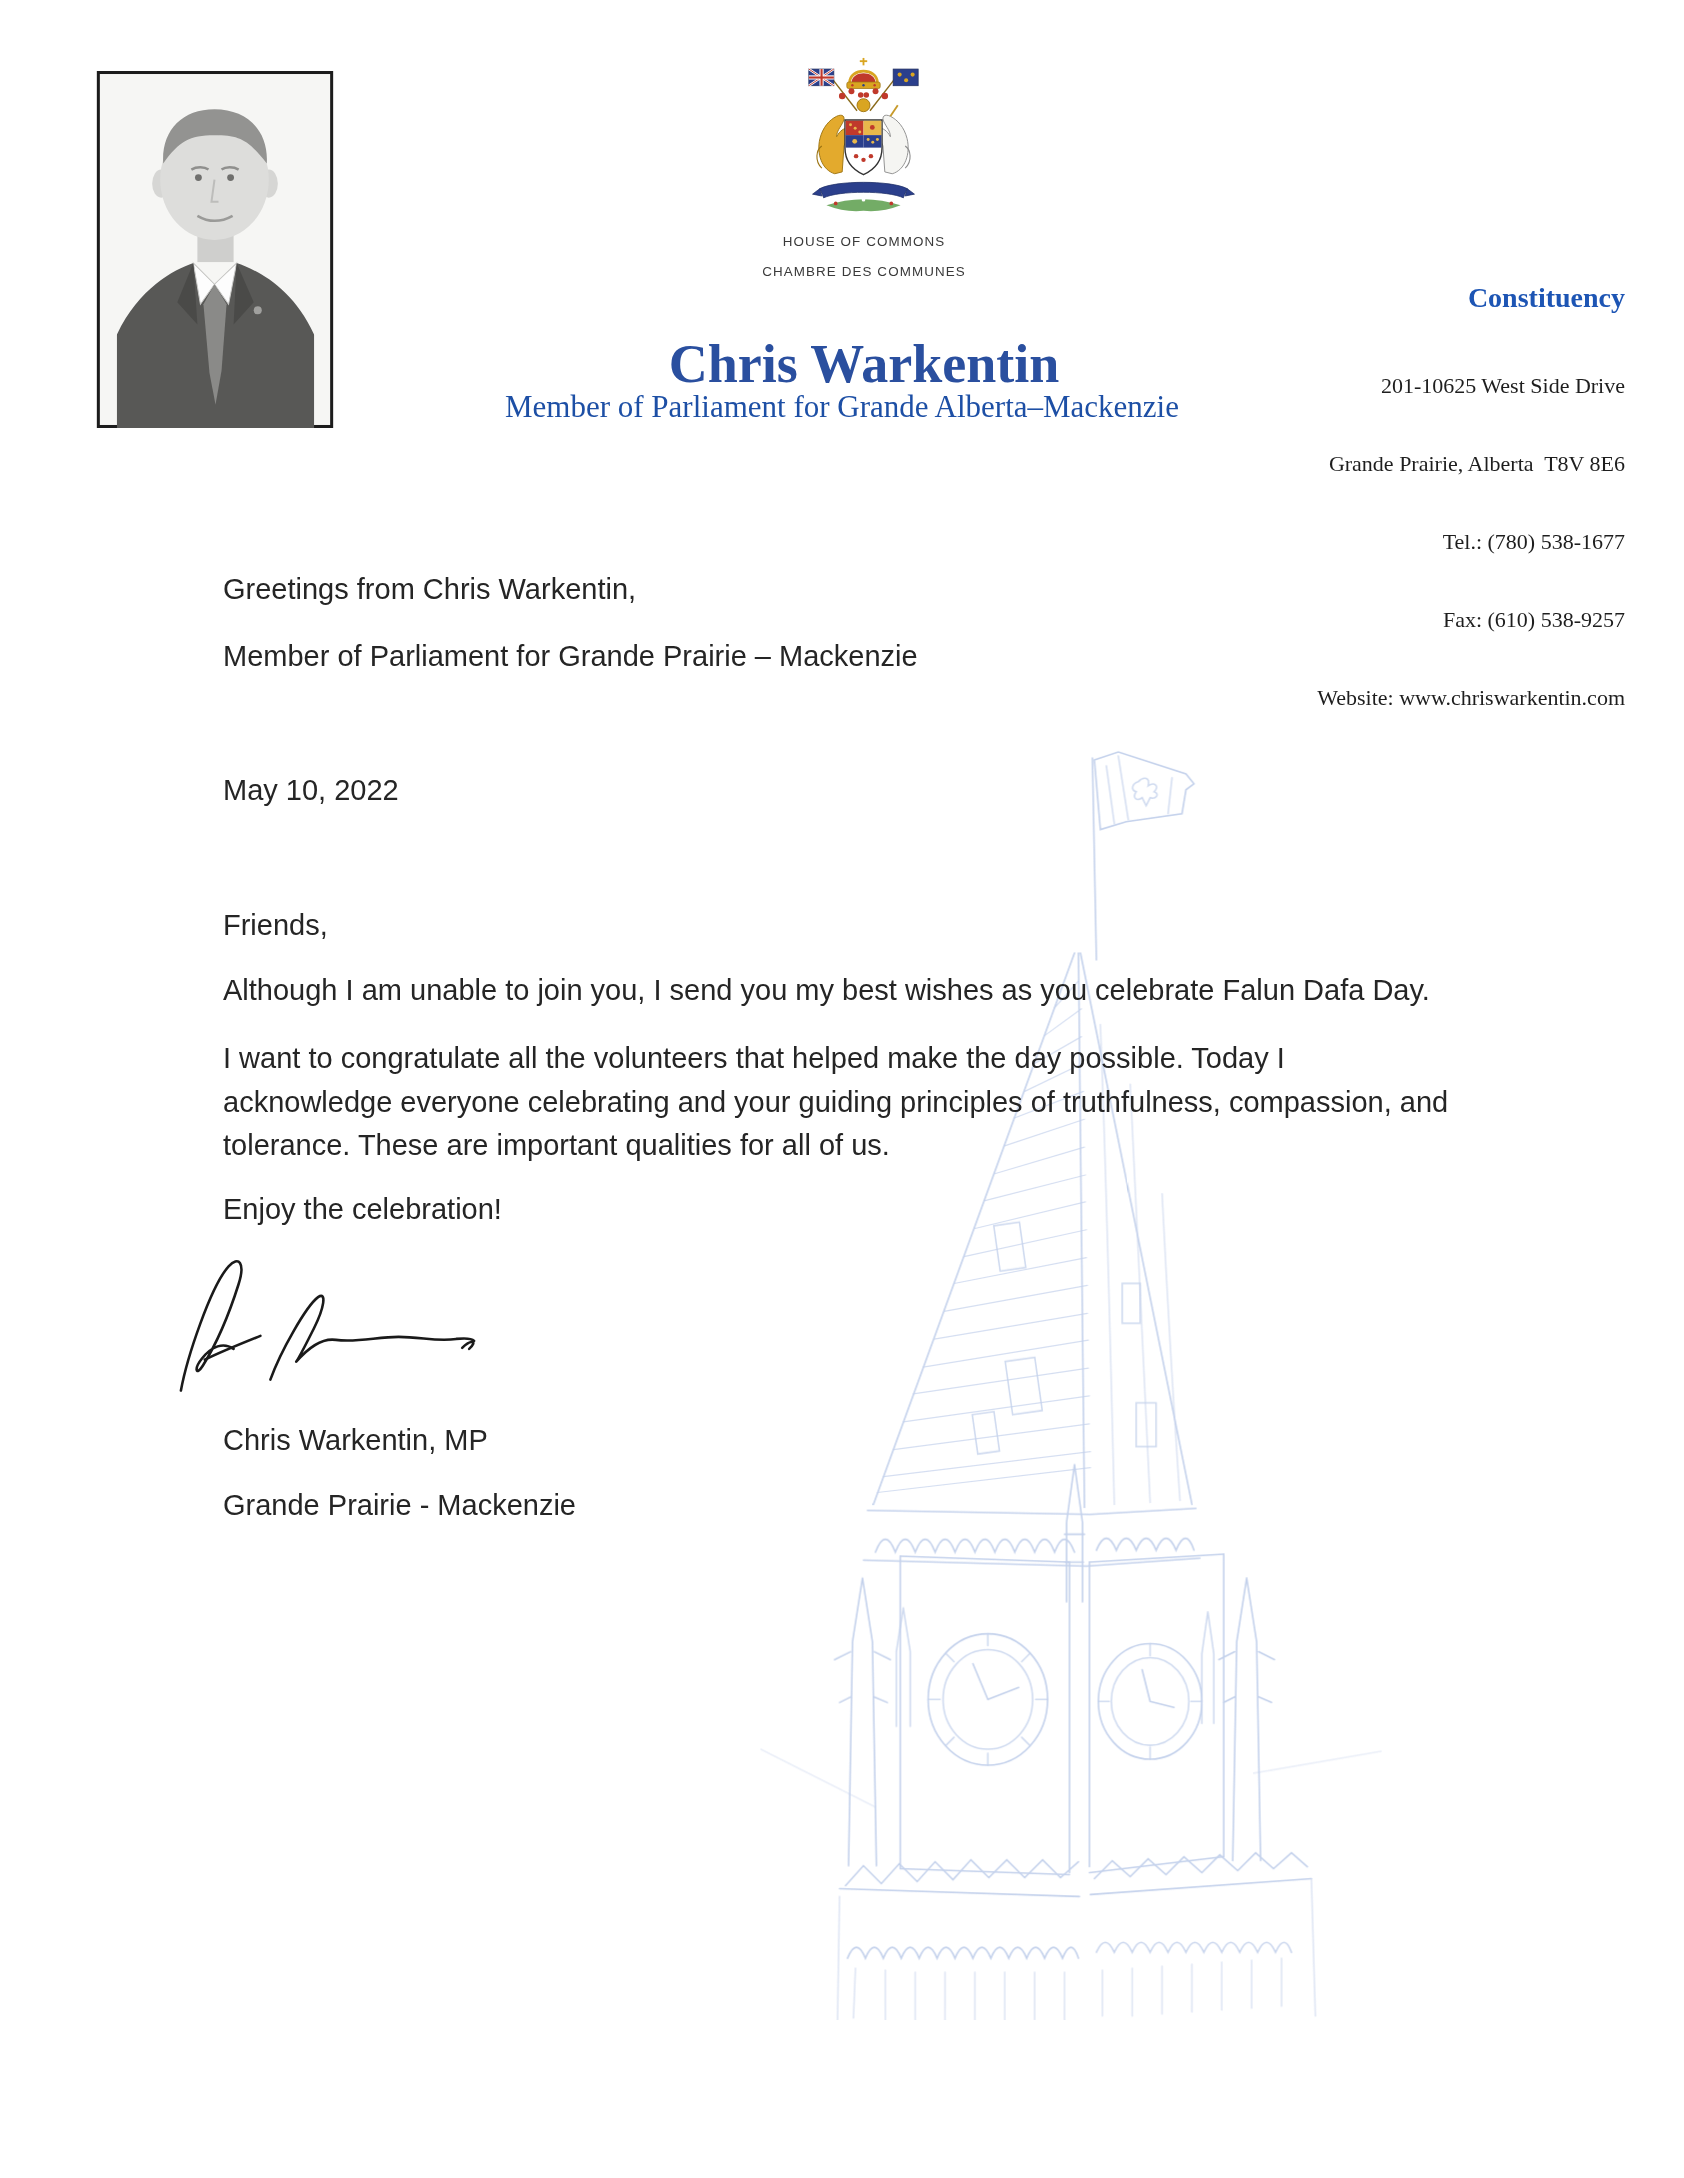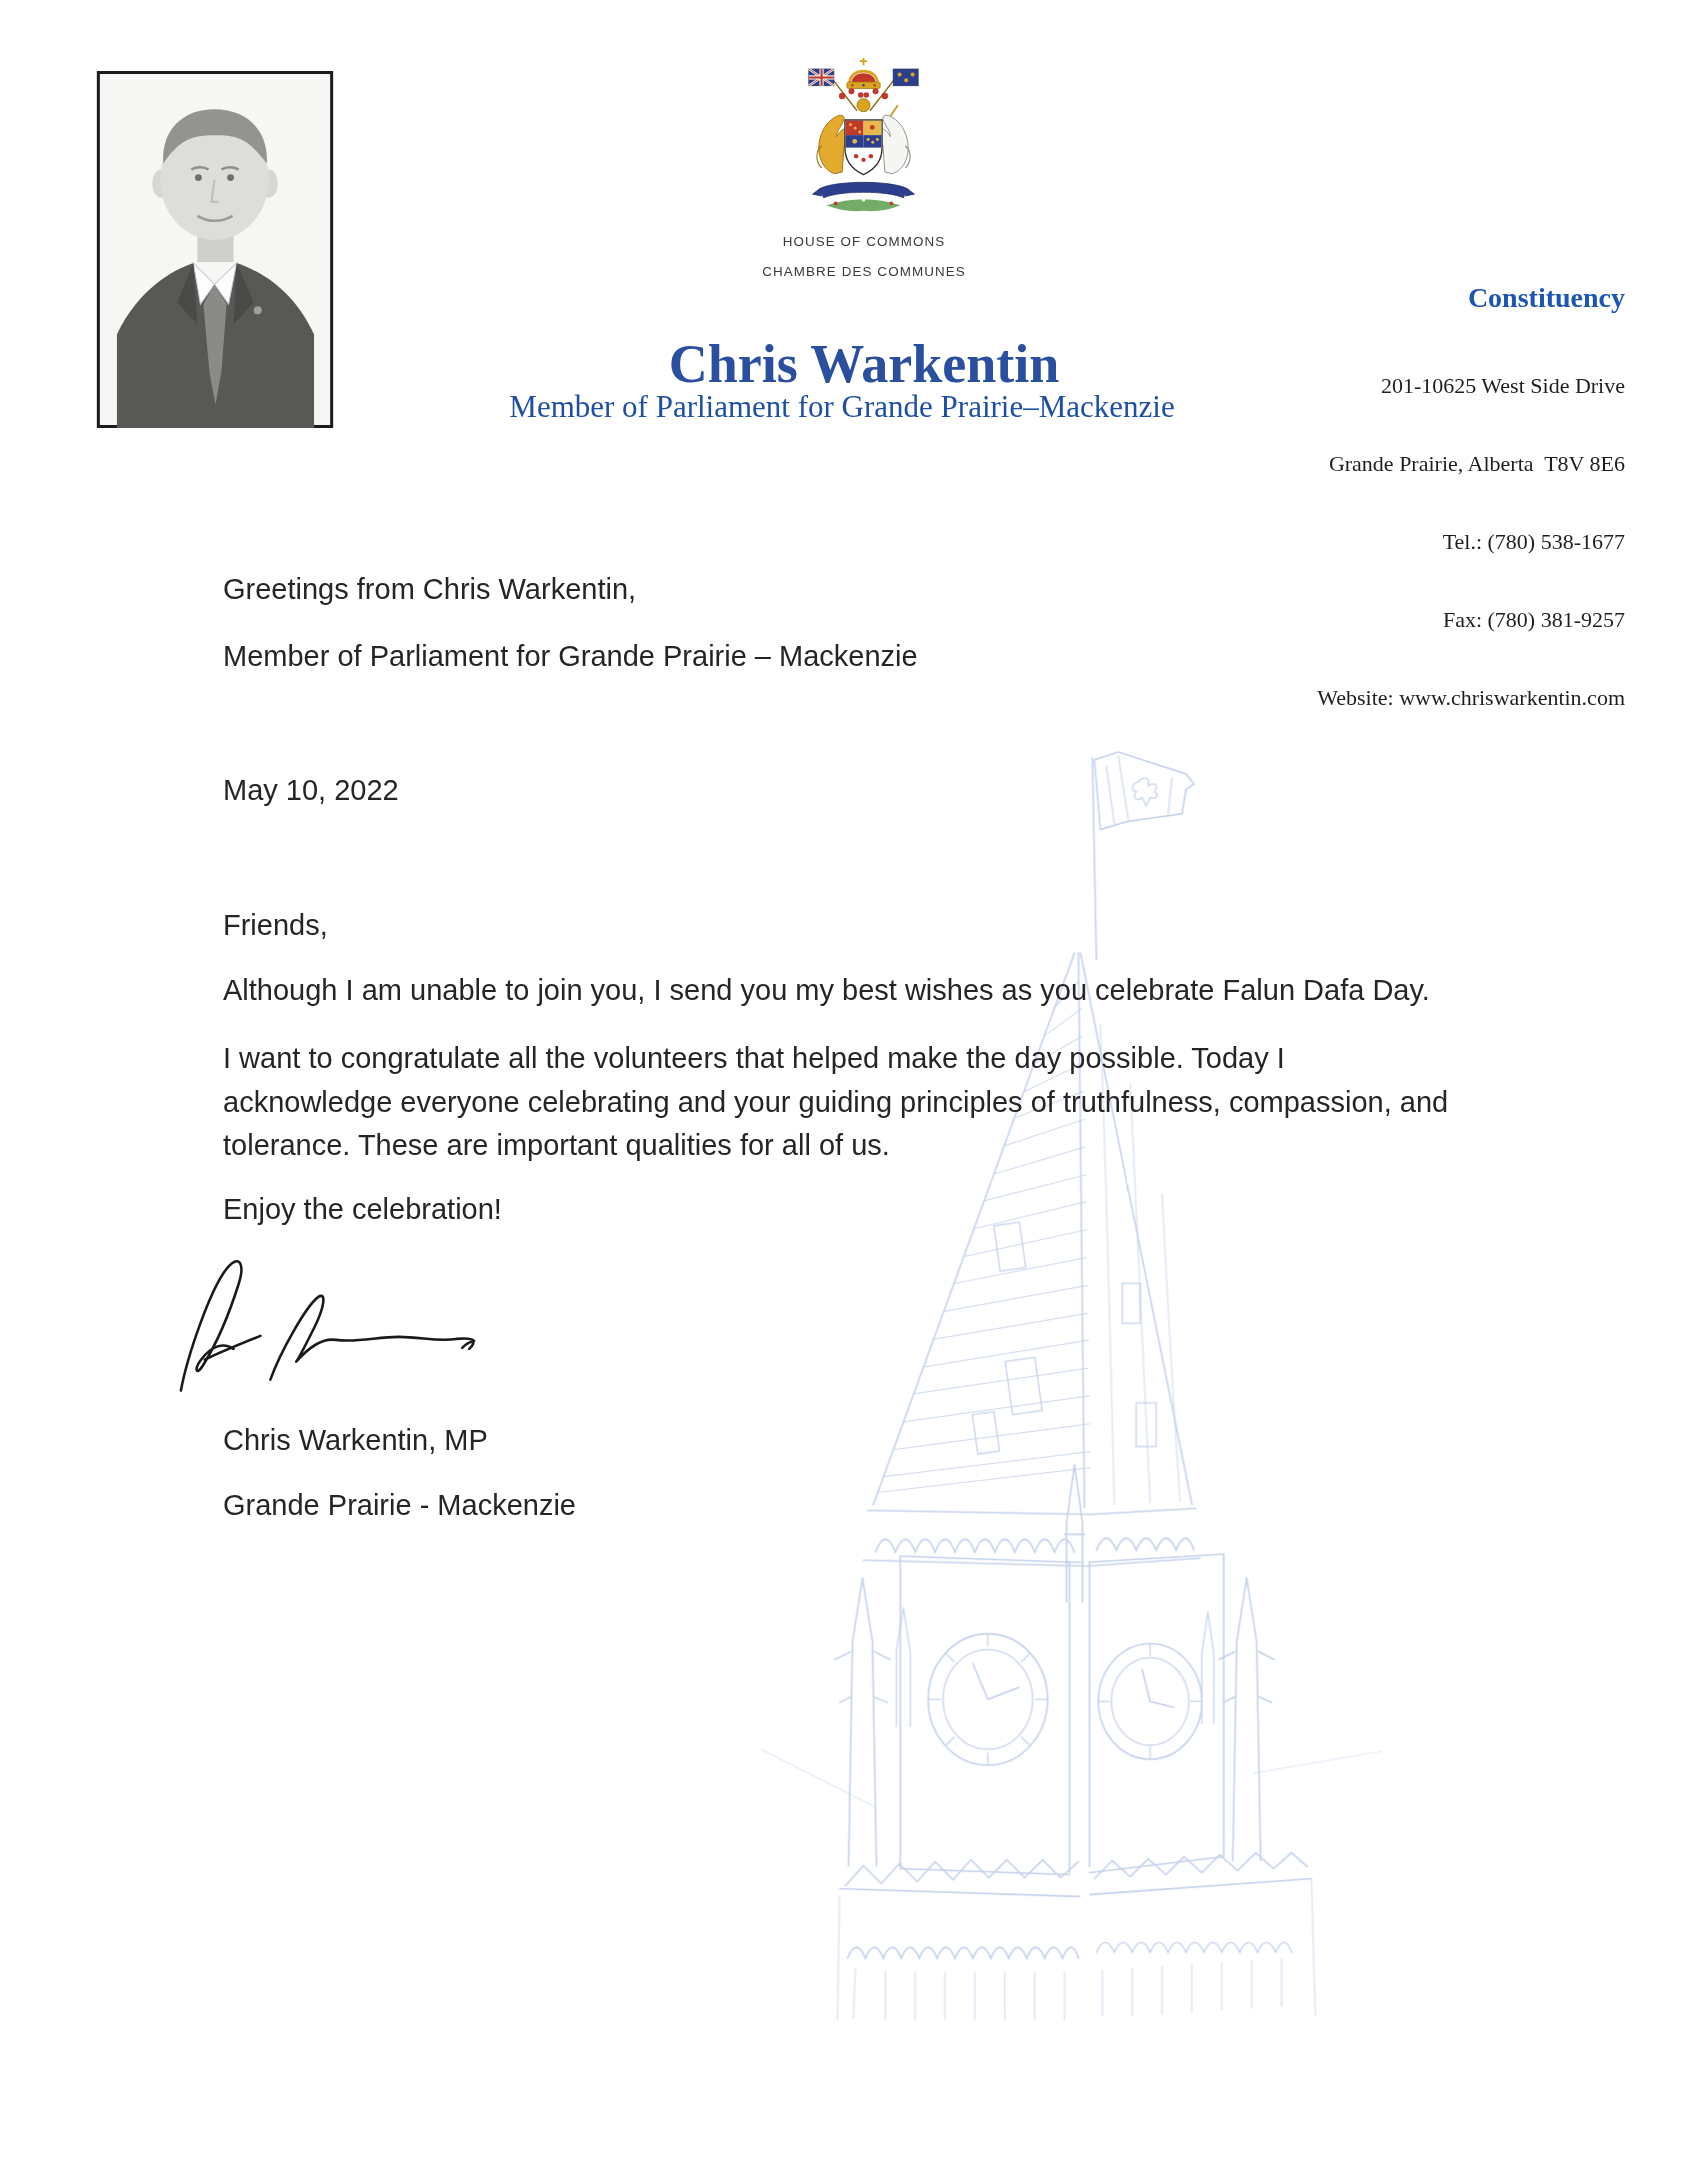--- a/index.html
+++ b/index.html
@@ -204,30 +204,30 @@
         <circle cx="75" cy="154" r="2" fill="#ffffff"></circle>
         <circle cx="105" cy="158" r="2" fill="#c0392b"></circle>
       </g>
     </svg>
   </div>
 
   <div class="hoc-line hoc-1">HOUSE OF COMMONS</div>
   <div class="hoc-line hoc-2">CHAMBRE DES COMMUNES</div>
 
   <h1 class="mp-name">Chris Warkentin</h1>
-  <div class="mp-subtitle">Member of Parliament for Grande Prairie–Mackenzie</div>
+  <div class="mp-subtitle">Member of Parliament for Grande Alberta–Mackenzie</div>
 
 
   <div class="addr addr-constituency">
     <div class="addr-title">Constituency</div>
     <div class="addr-lines">
       <div>201-10625 West Side Drive</div>
       <div>Grande Prairie, Alberta  T8V 8E6</div>
       <div>Tel.: (780) 538-1677</div>
-      <div>Fax: (780) 381-9257</div>
+      <div>Fax: (610) 538-9257</div>
       <div>Website: www.chriswarkentin.com</div>
     </div>
   </div>
 
   <div class="bl t-g1">Greetings from Chris Warkentin,</div>
   <div class="bl t-g2">Member of Parliament for Grande Prairie – Mackenzie</div>
   <div class="bl t-date">May 10, 2022</div>
   <div class="bl t-sal">Friends,</div>
   <div class="bl t-p1">Although I am unable to join you, I send you my best wishes as you celebrate Falun Dafa Day.</div>
   <div class="bl t-p2a">I want to congratulate all the volunteers that helped make the day possible. Today I</div>

